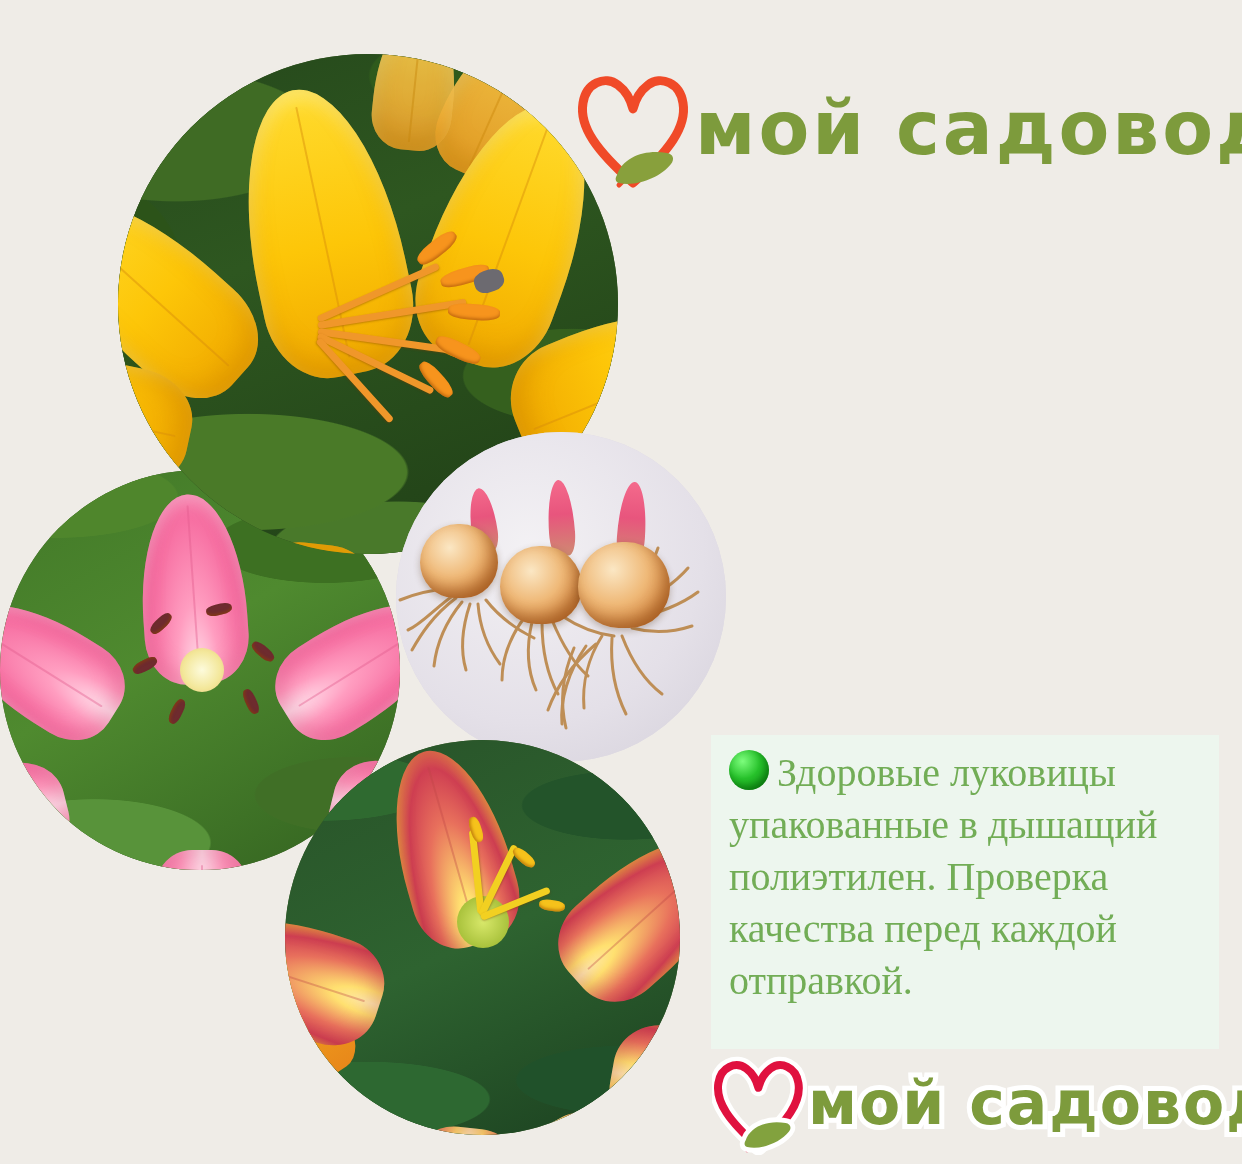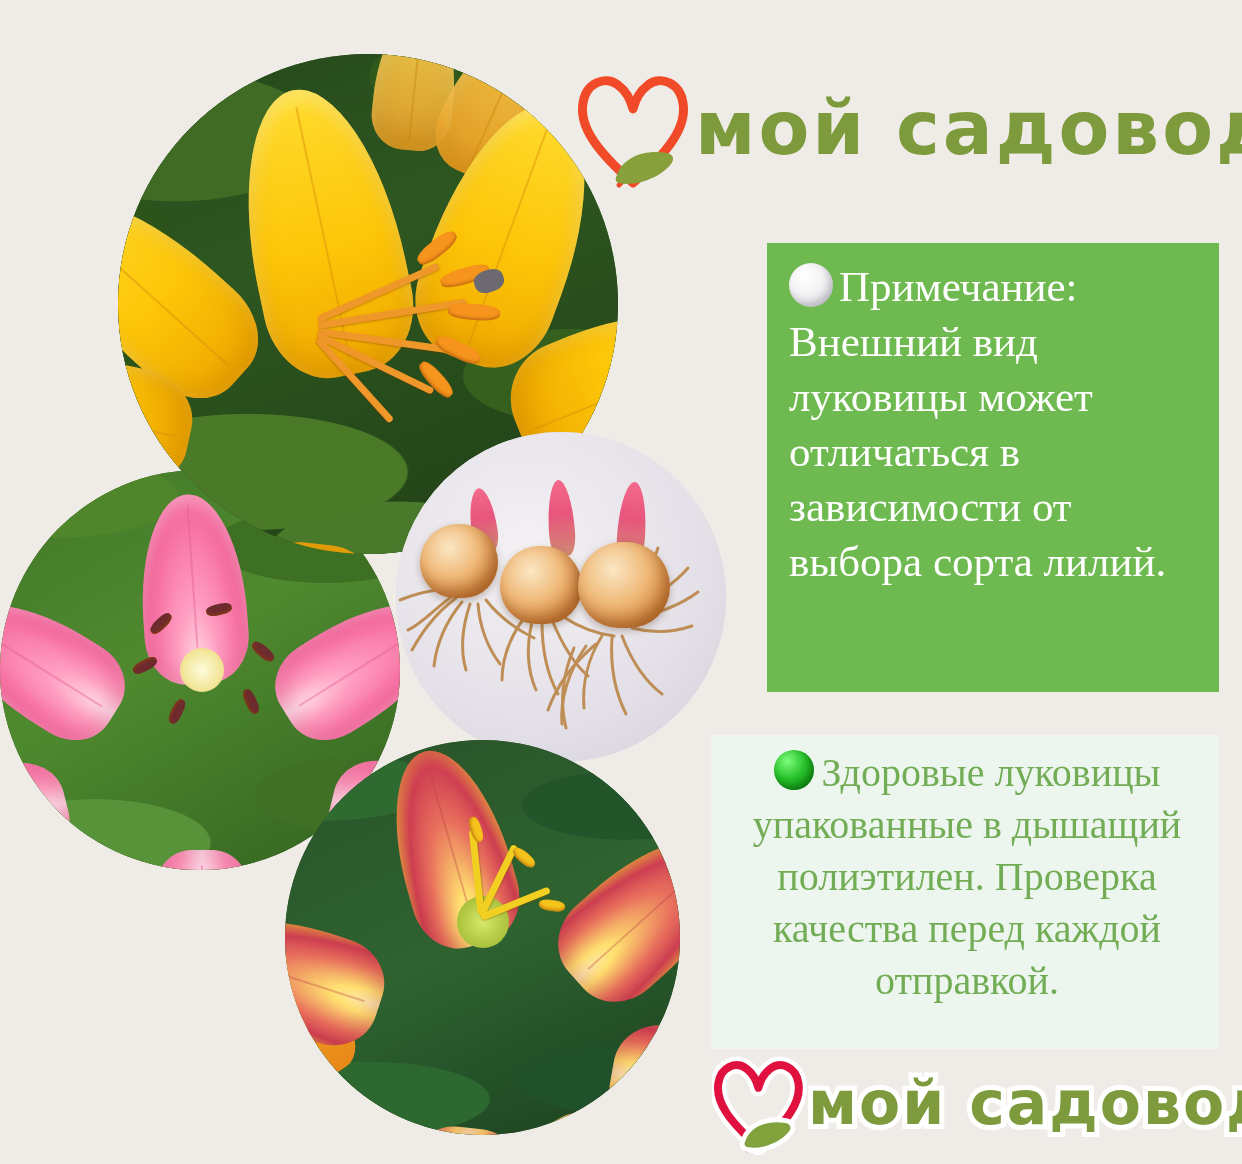--- a/index.html
+++ b/index.html
@@ -95,21 +95,21 @@
     box-shadow:inset -3px -4px 6px rgba(120,120,130,.35);}
   .dot-green{width:40px;height:40px;margin-right:8px;vertical-align:-4px;
     background:radial-gradient(circle at 34% 28%, #7dfd7d 0%, #27c22b 45%, #0b8c12 100%);
     box-shadow:inset -3px -4px 7px rgba(0,70,0,.45);}
 
   
   #quality-box{position:absolute;left:711px;top:735px;width:508px;height:314px;z-index:6;
     background:#edf6ee;}
   #quality-box .note-text{
     margin:0;padding:12px 14px 0 18px;color:#72ad56;
-    font-size:40px;line-height:1.30;font-family:"Liberation Serif", serif;text-align:center;
+    font-size:40px;line-height:1.30;font-family:"Liberation Serif", serif;
   }
 
   
   #logo-bottom{position:absolute;left:712px;top:1047px;width:510px;height:112px;z-index:9;
     display:flex;align-items:center;}
   #logo-bottom .logo-mark{width:96px;height:104px;}
   #logo-bottom .logo-word{
     font-size:60px;letter-spacing:2px;
     -webkit-text-stroke:10px #ffffff;paint-order:stroke fill;
     text-shadow:0 0 1px #fff;
@@ -253,23 +253,20 @@
         <path d="M60 104 L44 120" stroke="#f04a28" stroke-width="5" fill="none" stroke-linecap="round"></path>
       </svg>
       <svg viewBox="0 0 120 126" width="120" height="126" style="position:absolute;left:0;top:0;">
         <path d="M42 110 C48 92, 70 84, 92 88 C98 89, 100 94, 96 99 C86 112, 62 122, 44 118
                  C40 117, 40 113, 42 110 Z" fill="#88a03c"></path>
       </svg>
     </div>
     <div class="logo-word" style="color:#7d9b3c;">мой садовод</div>
   </div>
 
-  <div id="note-box">
-    <p class="note-text"><span class="dot dot-white"></span><span>Примечание: Внешний вид луковицы может отличаться в зависимости от выбора сорта лилий.</span></p>
-  </div>
 
   <div id="quality-box">
     <p class="note-text"><span class="dot dot-green"></span><span>Здоровые луковицы упакованные в дышащий полиэтилен. Проверка качества перед каждой отправкой.</span></p>
   </div>
 
   <div id="logo-bottom">
     <div class="logo-mark">
       <svg viewBox="0 0 120 126" width="96" height="104">
         <path d="M58 118 C22 86, 4 62, 8 38 C11 18, 30 10, 43 20 C51 26, 56 36, 58 44
                  C60 36, 65 26, 73 20 C86 10, 105 18, 108 38 C112 62, 94 86, 58 118 Z" fill="none" stroke="#ffffff" stroke-width="21" stroke-linecap="round" stroke-linejoin="round"></path>

